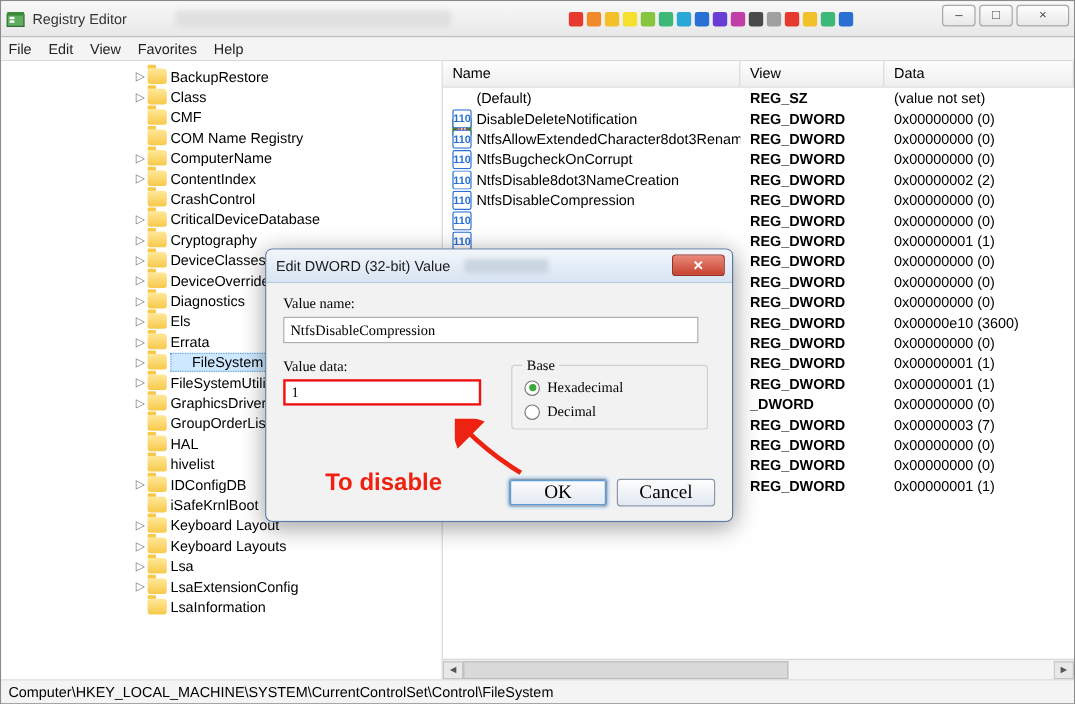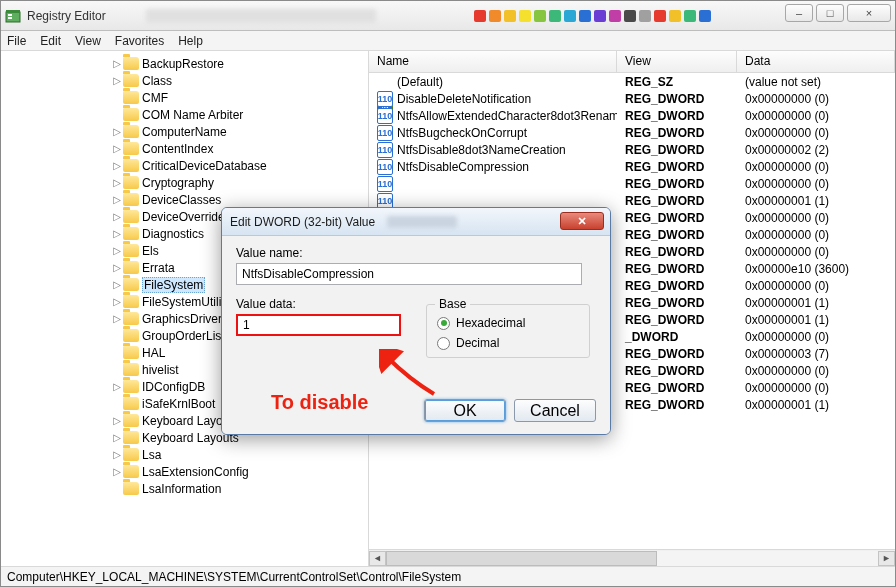--- a/index.html
+++ b/index.html
@@ -64,21 +64,21 @@
     width: 16px; height: 13px; margin-right: 3px;
     background: linear-gradient(to bottom, #ffe89a, #f7c94a);
     border-radius: 1px 3px 2px 2px;
     position: relative;
   }
   .folder-icon::before{
     content:""; position:absolute; top:-3px; left:0; width:7px; height:3px;
     background:#f7c94a; border-radius:1px 1px 0 0;
   }
   .treeItem.selected { }
-  .treeItem.selected .label { background:#cde8ff; border:1px dotted #6aa6d6; padding:0 1px;}
+  .treeItem.selected .label { background:#cde8ff; border:1px dotted #6aa6d6; padding:0 17px;}
   
   .list {
     flex: 1; position: relative; overflow: hidden;
   }
   .listHeader {
     display: flex; height: 22px; border-bottom: 1px solid #d9d9d9;
     background: linear-gradient(to bottom,#fdfdfd,#efefef);
     font-size:12px;
   }
   .listHeader .col {
@@ -129,21 +129,21 @@
     display:flex; align-items:center; padding:0 8px; position:relative;
   }
   .dlgTitle .t { color:#1a1a1a; }
   .dlgTitle .blur2 { width:70px; height:12px; background:#c9d4e0; filter:blur(2px); margin-left:12px; border-radius:2px;}
   .dlgClose {
     position:absolute; right:6px; top:4px; width:44px; height:18px;
     background: linear-gradient(to bottom,#e98a7c,#c8412e);
     border:1px solid #9a2d1e; border-radius:3px; color:#fff;
     display:flex;align-items:center;justify-content:center; font-size:11px; font-weight:bold;
   }
-  .dlgBody { padding: 10px 28px 12px 14px; position:relative; height:calc(100% - 28px); background:#f2f2f2;}
+  .dlgBody { padding: 10px 28px 12px 14px; position:relative; height:calc(100% - 28px); background:#f2f2f2;font-family:Liberation Serif, serif;}
   .fldLabel { margin-bottom:3px;}
   .txtInput {
     width: 100%; height: 22px; border:1px solid #abadb3; background:#fff;
     padding: 2px 5px; font-size:12px; font-family:inherit;
   }
   .valueDataInput {
     width: 165px; border: 2px solid #e11; outline:none;
   }
   .baseGroup {
     position:absolute; left: 204px; top: 68px; width: 164px; height: 54px;
@@ -237,31 +237,36 @@
           <span class="label">Class</span>
         </div>
         <div class="treeItem">
           <span class="expander"></span>
           <span class="folder-icon"></span>
           <span class="label">CMF</span>
         </div>
         <div class="treeItem">
           <span class="expander"></span>
           <span class="folder-icon"></span>
-          <span class="label">COM Name Arbiter</span>
+          <span class="label">COM Name Registry</span>
         </div>
         <div class="treeItem">
           <span class="expander">▷</span>
           <span class="folder-icon"></span>
           <span class="label">ComputerName</span>
         </div>
         <div class="treeItem">
           <span class="expander">▷</span>
           <span class="folder-icon"></span>
           <span class="label">ContentIndex</span>
+        </div>
+        <div class="treeItem">
+          <span class="expander"></span>
+          <span class="folder-icon"></span>
+          <span class="label">CrashControl</span>
         </div>
         <div class="treeItem">
           <span class="expander">▷</span>
           <span class="folder-icon"></span>
           <span class="label">CriticalDeviceDatabase</span>
         </div>
         <div class="treeItem">
           <span class="expander">▷</span>
           <span class="folder-icon"></span>
           <span class="label">Cryptography</span>

